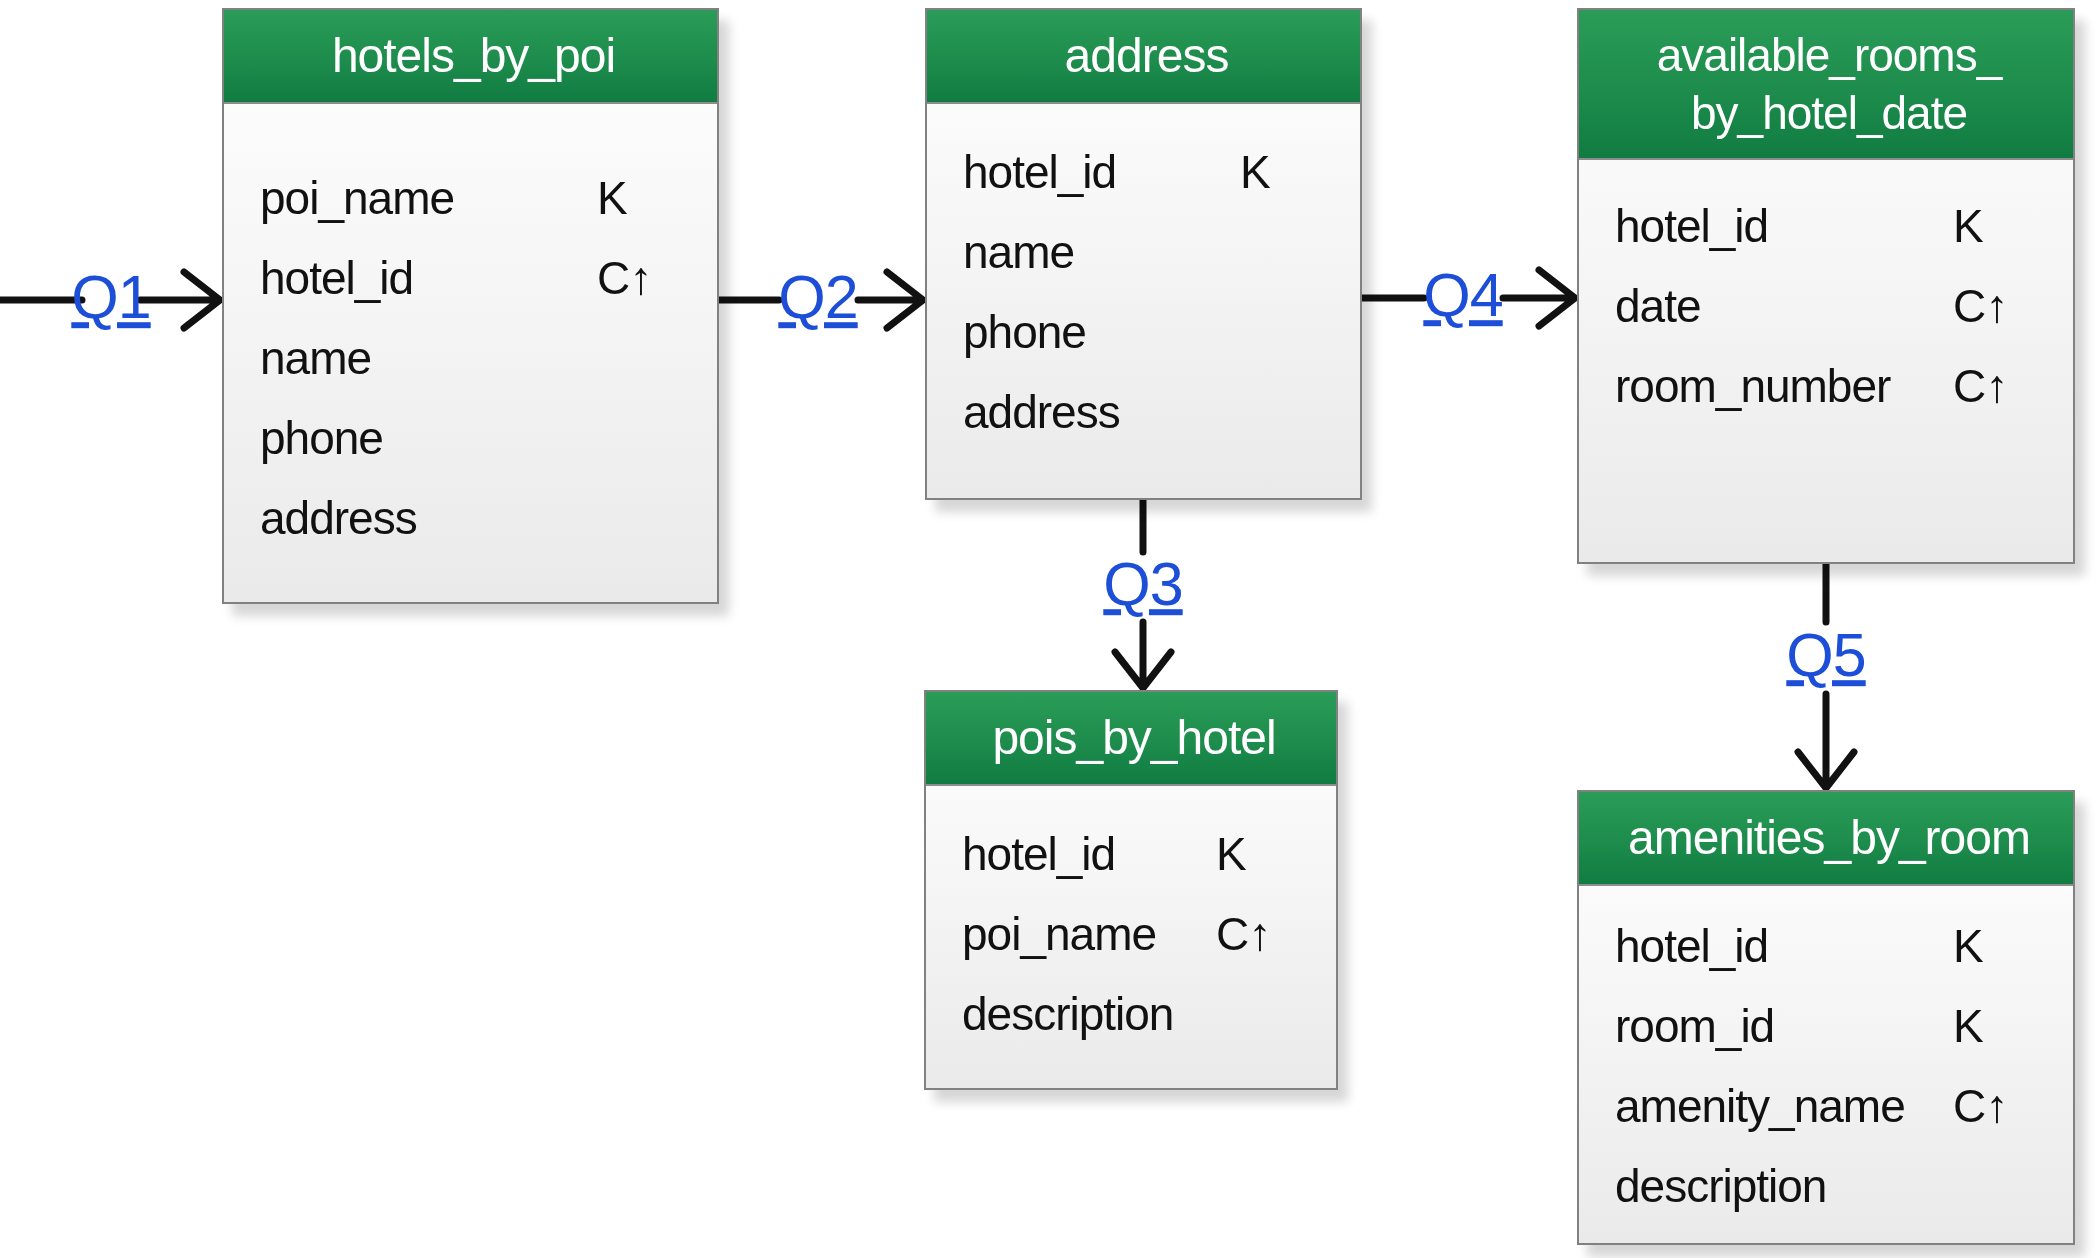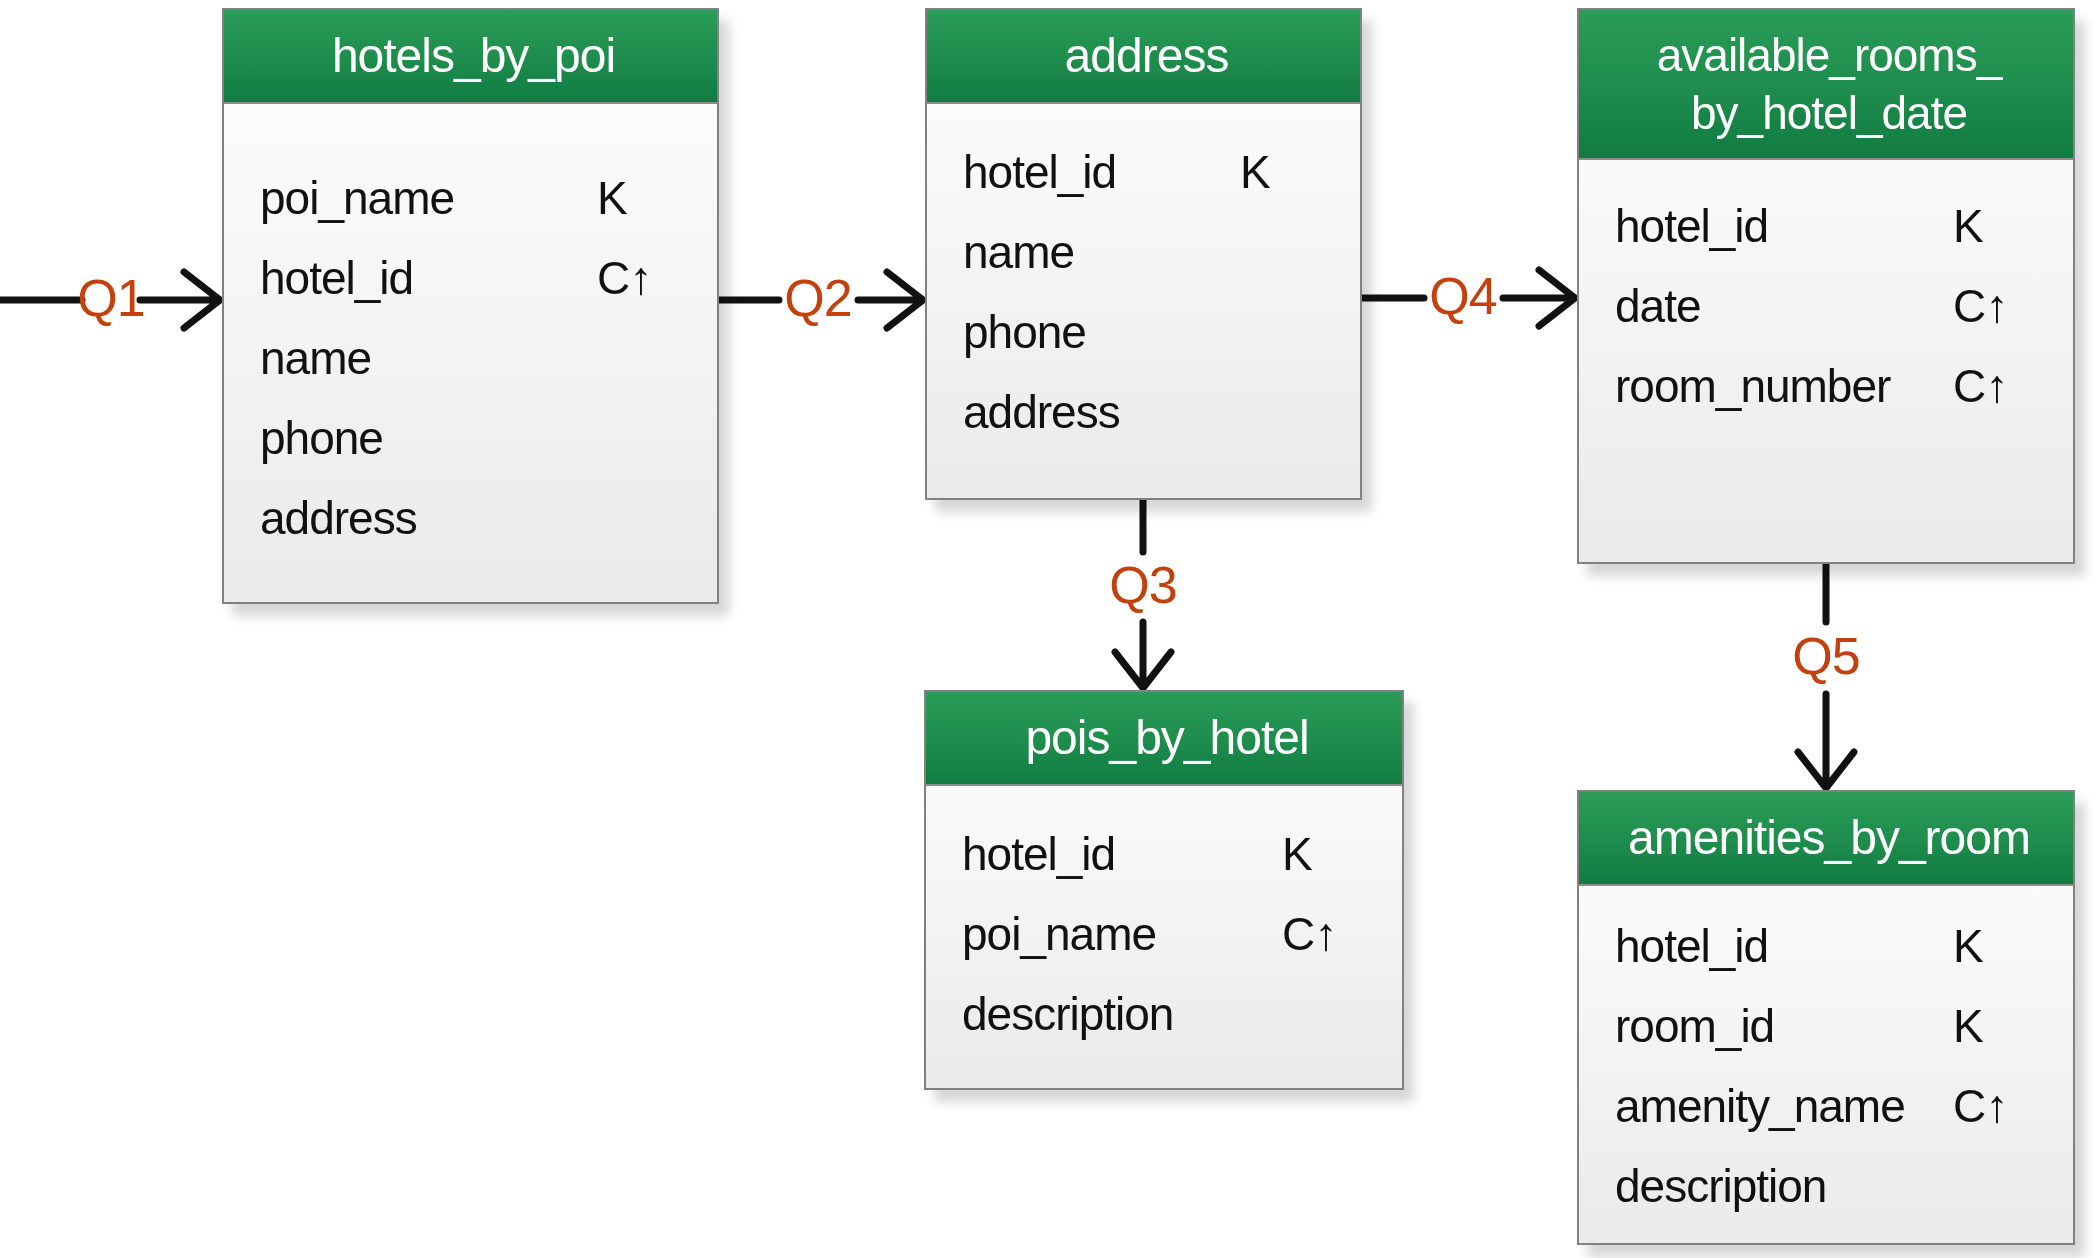--- a/index.html
+++ b/index.html
@@ -28,30 +28,30 @@
   .row { height:80px; display:flex; align-items:center; }
   .fname { white-space:nowrap; }
   .key { margin-left:auto; width:86px; text-align:left; white-space:nowrap; }
   
   .t0 { left:222px; top:8px;   width:497px; height:596px; }
   .t0 .tbody { padding-top:54px; }
   .t1 { left:925px; top:8px;   width:437px; height:492px; }
   .t1 .tbody { padding-top:28px; }
   .t2 { left:1577px; top:8px;  width:498px; height:556px; }
   .t2 .tbody { padding-top:26px; }
-  .t3 { left:924px; top:690px; width:480px; height:400px; }
+  .t3 { left:924px; top:690px; width:414px; height:400px; }
   .t3 .tbody { padding-top:28px; }
   .t4 { left:1577px; top:790px; width:498px; height:455px; }
   .t4 .tbody { padding-top:20px; }
   
   .arrows { position:absolute; left:0; top:0; width:2100px; height:1258px; pointer-events:none; }
   .arrows path { stroke:#111111; stroke-width:7; fill:none; stroke-linecap:round; stroke-linejoin:round; }
   .qlabel {
     position:absolute; transform:translate(-50%,-54%);
-    font-size:52px; color:#c2410c; white-space:nowrap;
+    font-size:61px; color:#1d4ed8; white-space:nowrap;text-decoration:underline;
   }
 </style>
 </head>
 <body>
 
 <div class="canvas">
 
   <svg class="arrows" viewBox="0 0 2100 1258">
     <path d="M0 300 H82 M140 300 H218 M184 272 L220 300 L184 328"></path>
     <path d="M719 300 H779 M858 300 H921 M887 272 L923 300 L887 328"></path>

